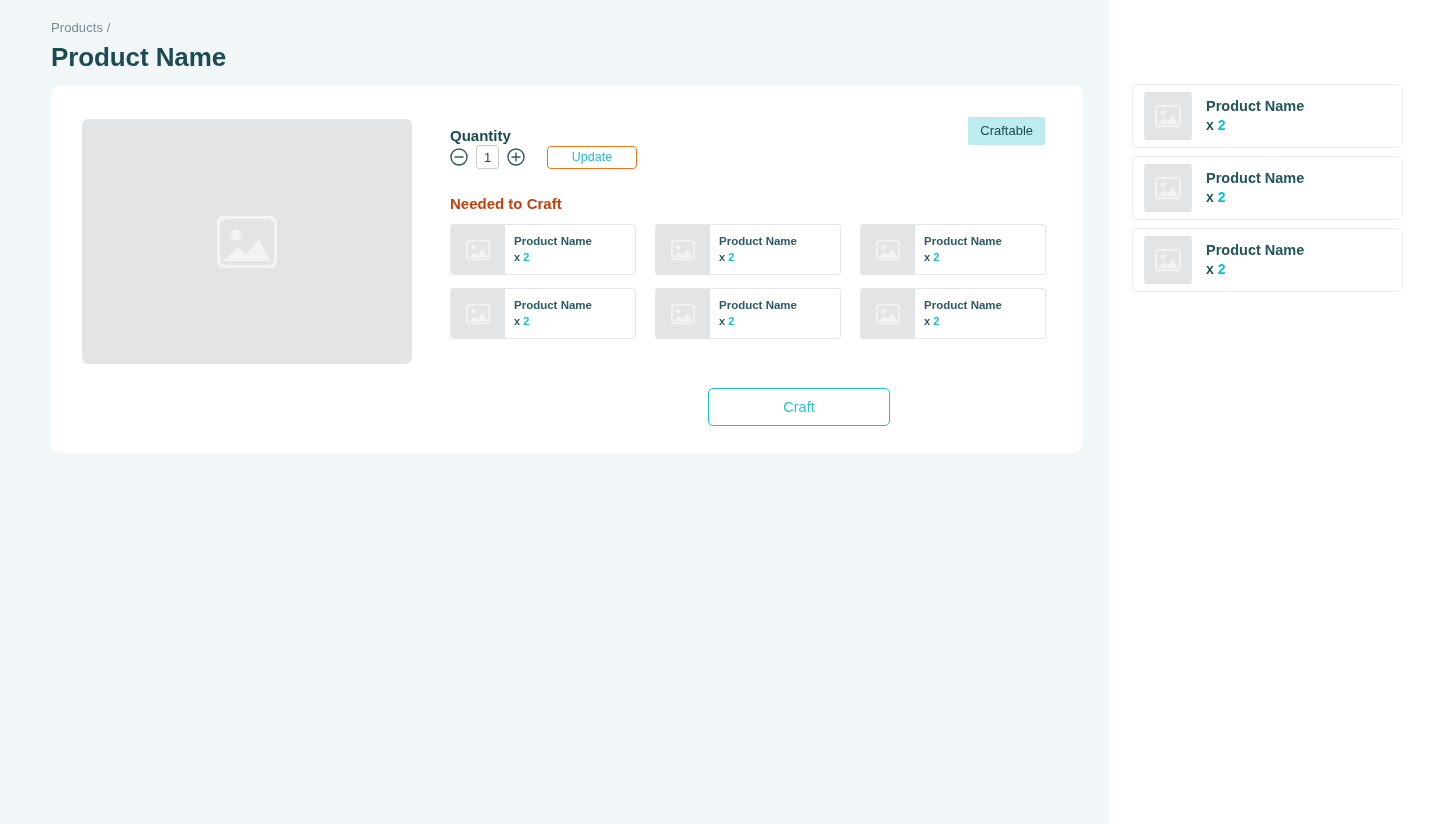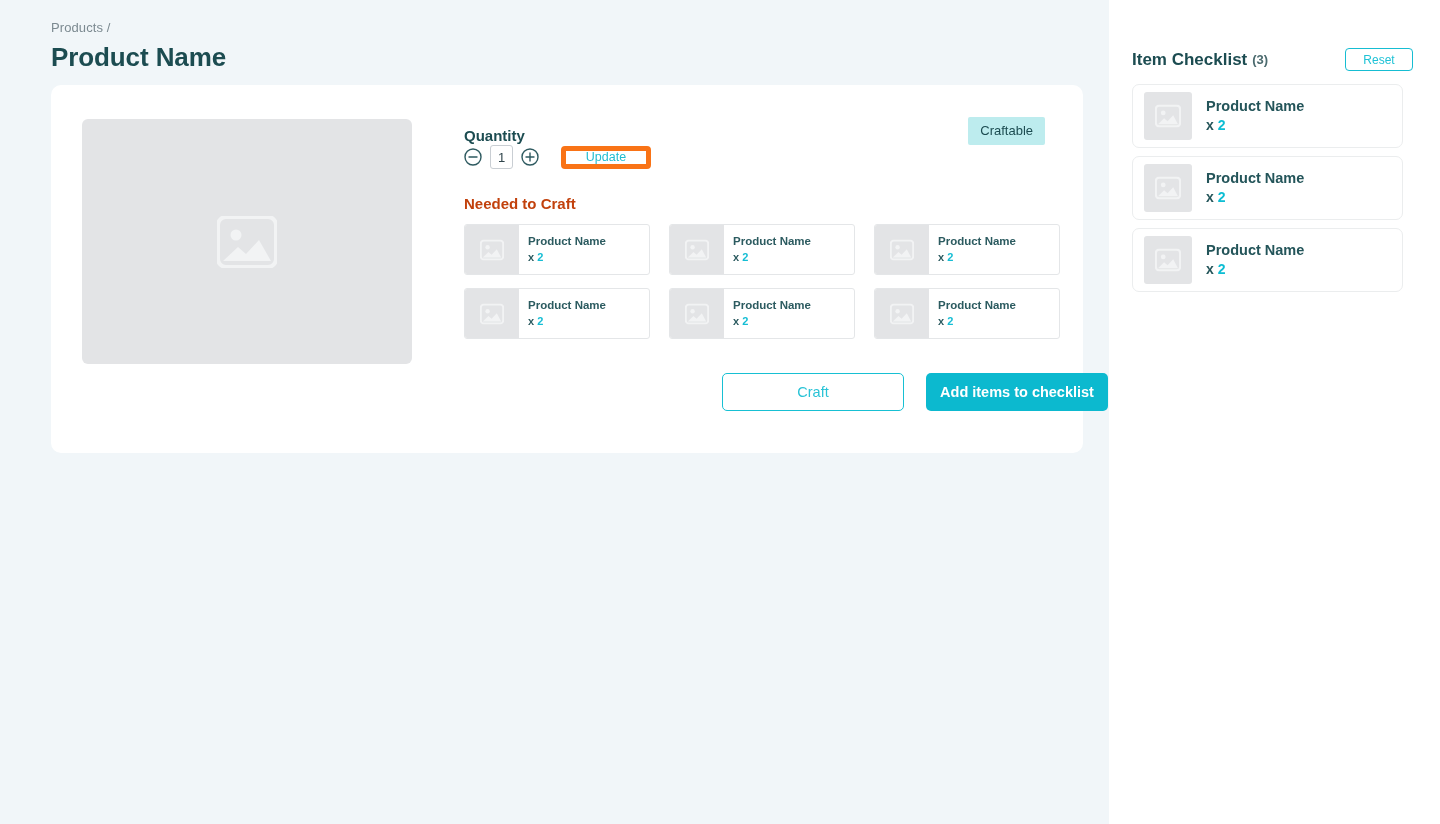--- a/index.html
+++ b/index.html
@@ -81,21 +81,20 @@
     display: block;
   }
 
   
   .detail {
     position: absolute;
     left: 399px;
     top: 0;
     right: 0;
     bottom: 0;
-    margin-left: 14px;
   }
 
   .qty-label {
     position: absolute;
     left: 0px;
     top: 42px;
     font-size: 15px;
     font-weight: bold;
     color: #1c4c51;
   }
@@ -143,21 +142,21 @@
     font-size: 13px;
     color: #30454c;
     background: #fff;
     padding: 0;
   }
 
   .update-btn {
     margin-left: 14px;
     width: 90px;
     height: 23px;
-    border: 5px solid #f97316;
+    border: 1px solid #f97316;
     border-radius: 4px;
     background: #ffffff;
     color: #22bdd1;
     font-family: "Liberation Sans", sans-serif;
     font-size: 12.5px;
     cursor: pointer;
     line-height: 1;
   }
 
   .needed-label {
@@ -218,21 +217,21 @@
     font-weight: bold;
     color: #2c5b60;
     line-height: 1.35;
   }
   .ing-qty .num { color: #14bdd4; }
 
   
   .actions {
     position: absolute;
     left: 258px;
-    top: 288px;
+    top: 303px;
     display: flex;
     gap: 22px;
   }
 
   .btn-craft {
     width: 182px;
     height: 38px;
     border: 1px solid #17c0d3;
     border-radius: 5px;
     background: #ffffff;
@@ -483,34 +482,28 @@
             <div class="ing-text">
               <span class="ing-name">Product Name</span>
               <span class="ing-qty"><span>x</span> <span class="num">2</span></span>
             </div>
           </div>
 
         </div>
 
         <div class="actions">
           <button class="btn-craft">Craft</button>
-          <button class="btn-add">Add items to checklist</button>
         </div>
 
       </div>
     </div>
   </div>
 
   <div class="side-col">
 
-    <div class="side-header">
-      <span class="side-title">Item Checklist</span>
-      <span class="side-count">(3)</span>
-      <button class="reset-btn">Reset</button>
-    </div>
 
     <div class="check-list">
 
       <div class="check-item">
         <div class="check-thumb">
           <svg class="ph-icon" width="26" height="23" viewBox="0 0 60 52">
             <rect x="2" y="2" width="56" height="48" rx="8" ry="8" fill="none" stroke="#f2f3f4" stroke-width="5"></rect>
             <circle cx="19" cy="19" r="5.5" fill="#f2f3f4"></circle>
             <path d="M7 45 L21 31 L29 38 L42 24 L53 45 Z" fill="#f2f3f4"></path>
           </svg>

